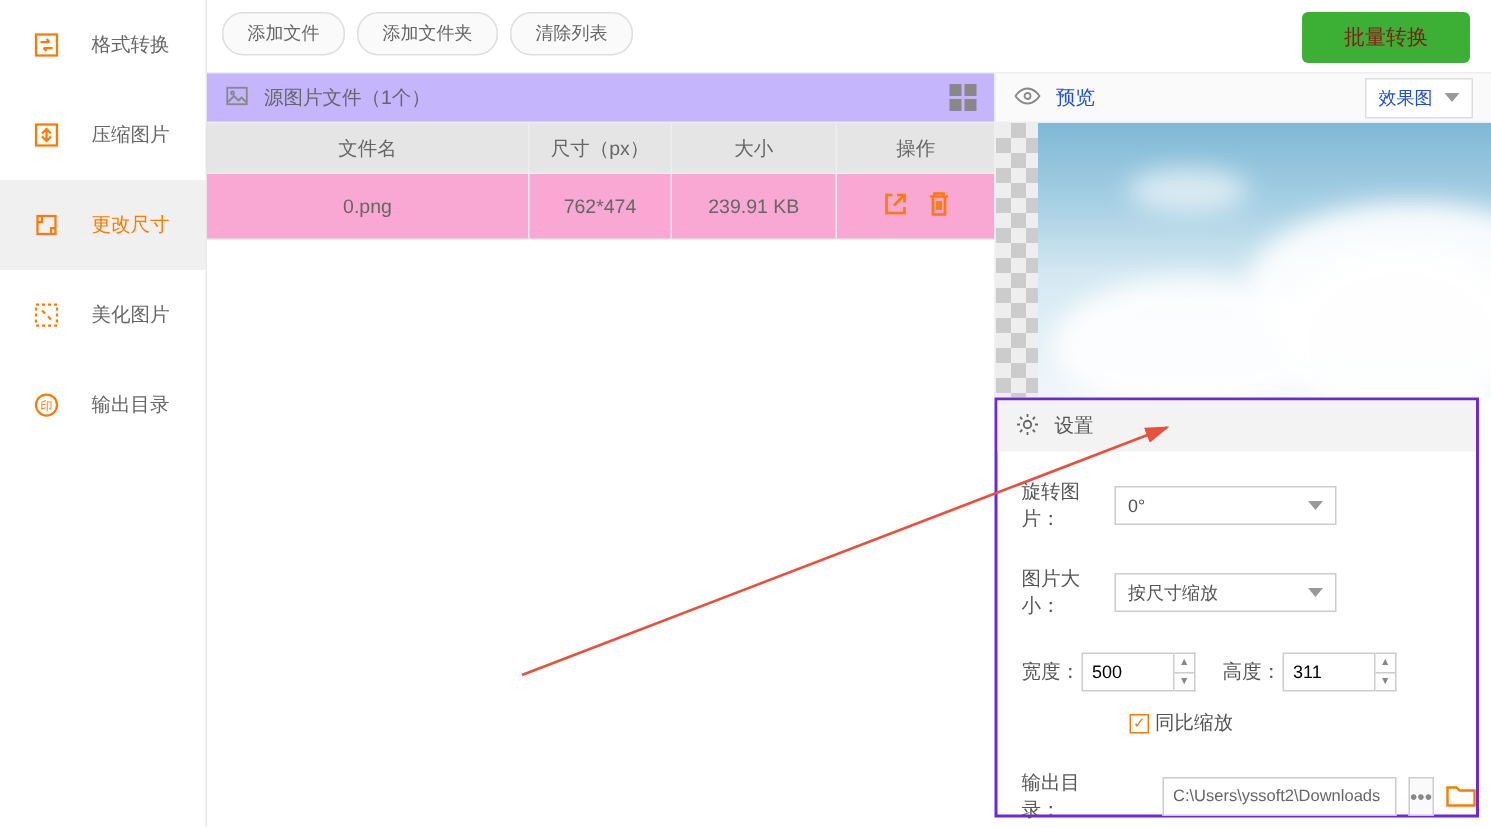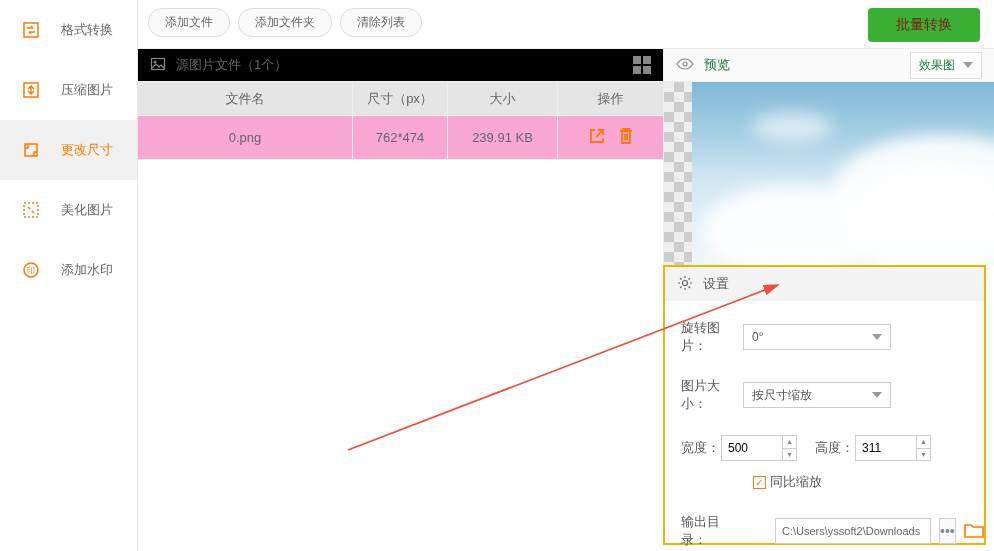--- a/index.html
+++ b/index.html
@@ -9,43 +9,43 @@
 .sidebar-item { height: 60px; display: flex; align-items: center; padding-left: 22px; gap: 21px; cursor: pointer; color: #666; }
 .sidebar-item.active { background: #f0f0f0; color: #ff7a00; }
 .sidebar-item .icon { width: 18px; height: 18px; display: flex; align-items: center; justify-content: center; }
 
 .main { position: absolute; left: 137px; top: 0; right: 0; height: 551px; border-left: 1px solid #e7e7e7; }
 
 .toolbar { position: absolute; left: 10px; top: 8px; display: flex; gap: 8px; }
 .pill-btn { border: 1px solid #ddd; background: #fafafa; border-radius: 14px; padding: 5px 16px; font-size: 12px; color: #666; cursor: pointer; }
 .convert-btn { position: absolute; right: 14px; top: 8px; background: #3cb034; color: #7f1d1d; border: none; border-radius: 4px; padding: 8px 28px; font-size: 14px; cursor: pointer; }
 
-.sourcebar { position: absolute; left: 0; top: 48px; width: 525px; height: 34px; background: #000000; border-top: 1px solid #eee; border-bottom: 1px solid #eee; display: flex; align-items: center; padding: 0 12px; gap: 10px; color: #666; }
+.sourcebar { position: absolute; left: 0; top: 48px; width: 525px; height: 34px; background: #c4b5fd; border-top: 1px solid #eee; border-bottom: 1px solid #eee; display: flex; align-items: center; padding: 0 12px; gap: 10px; color: #666; }
 .sourcebar .viewmode { margin-left: auto; display: flex; gap: 3px; }
 .vm-sq { width: 8px; height: 8px; background: #888; }
 
 .table-head { position: absolute; left: 0; top: 82px; width: 525px; height: 34px; display: flex; background: #e5e5e5; border-bottom: 1px solid #eee; }
 .th, .td { display: flex; align-items: center; justify-content: center; border-right: 1px solid #eee; color: #666; font-size: 13px; }
 .th:last-child, .td:last-child { border-right: none; }
 .c1 { width: 215px; } .c2 { width: 95px; } .c3 { width: 110px; } .c4 { width: 105px; }
 
 .table-row { position: absolute; left: 0; top: 116px; width: 525px; height: 44px; display: flex; background: #f9a8d4; border-bottom: 1px solid #eee; }
 .td.ops { gap: 12px; }
 .op-icon { color: #ff7a00; cursor: pointer; }
 
-.preview-bar { position: absolute; left: 525px; top: 48px; right: 0; height: 34px; background: #fafafa; border-top: 1px solid #eee; border-bottom: 1px solid #eee; border-left: 1px solid #eee; display: flex; align-items: center; padding: 0 12px; gap: 10px; color: #15803d; }
+.preview-bar { position: absolute; left: 525px; top: 48px; right: 0; height: 34px; background: #fafafa; border-top: 1px solid #eee; border-bottom: 1px solid #eee; border-left: 1px solid #eee; display: flex; align-items: center; padding: 0 12px; gap: 10px; color: #1d4ed8; }
 .effect-dd { margin-left: auto; border: 1px solid #ddd; background: #fff; padding: 4px 8px; font-size: 12px; display: flex; align-items: center; gap: 8px; cursor: pointer; }
 
 .preview-area { position: absolute; left: 525px; top: 82px; right: 0; height: 183px; border-left: 1px solid #eee;
   background-image: linear-gradient(45deg,#ccc 25%,transparent 25%),linear-gradient(-45deg,#ccc 25%,transparent 25%),linear-gradient(45deg,transparent 75%,#ccc 75%),linear-gradient(-45deg,transparent 75%,#ccc 75%);
   background-size: 20px 20px; background-position: 0 0,0 10px,10px -10px,-10px 0; background-color: #eee; }
 .preview-img { position: absolute; left: 28px; top: 0; right: 0; height: 183px; background: linear-gradient(to bottom, #7fb8d6 0%, #a8d0e4 30%, #d4e8f2 55%, #f0f7fa 100%); }
 .cloud { position: absolute; background: #fff; border-radius: 50%; filter: blur(8px); opacity: 0.9; }
 
-.settings-panel { position: absolute; left: 525px; top: 265px; right: 8px; bottom: 6px; border: 2px solid #eab308; background: #fff; }
+.settings-panel { position: absolute; left: 525px; top: 265px; right: 8px; bottom: 6px; border: 2px solid #6d28d9; background: #fff; }
 .settings-head { height: 34px; background: #f3f3f3; display: flex; align-items: center; padding: 0 12px; gap: 10px; color: #555; }
 .settings-body { padding: 18px 16px 10px 16px; display: flex; flex-direction: column; gap: 22px; font-size: 13px; color: #555; }
 .srow { display: flex; align-items: center; }
 .slabel { width: 62px; flex-shrink: 0; }
 .sselect { width: 148px; height: 26px; border: 1px solid #ccc; background: #fff; padding: 0 8px; display: flex; align-items: center; justify-content: space-between; cursor: pointer; font-size: 12px; }
 .sinput { width: 80px; height: 26px; border: 1px solid #ccc; padding: 0 6px; font-size: 12px; }
 .spinner { width: 14px; height: 26px; border: 1px solid #ccc; border-left: none; display: flex; flex-direction: column; }
 .spinner div { flex: 1; font-size: 7px; display: flex; align-items: center; justify-content: center; color: #888; cursor: pointer; }
 .spinner div:first-child { border-bottom: 1px solid #ccc; }
 .chk { width: 13px; height: 13px; border: 1px solid #ff7a00; display: inline-flex; align-items: center; justify-content: center; color: #ff7a00; font-size: 10px; margin-right: 4px; }
@@ -98,21 +98,21 @@
       </span>
     <span>美化图片</span>
   </div>
   <div class="sidebar-item">
     <span class="icon">
         <svg width="18" height="18" viewBox="0 0 18 18" fill="none" stroke="#ff7a00" stroke-width="1.5">
           <circle cx="9" cy="9" r="7"></circle>
           <text x="9" y="12" font-size="8" text-anchor="middle" fill="#ff7a00" stroke="none">印</text>
         </svg>
       </span>
-    <span>添加水印</span>
+    <span>输出目录</span>
   </div>
 </div>
 
 <div class="main">
 
   <div class="toolbar">
     <button class="pill-btn">添加文件</button>
     <button class="pill-btn">添加文件夹</button>
     <button class="pill-btn">清除列表</button>
   </div>

